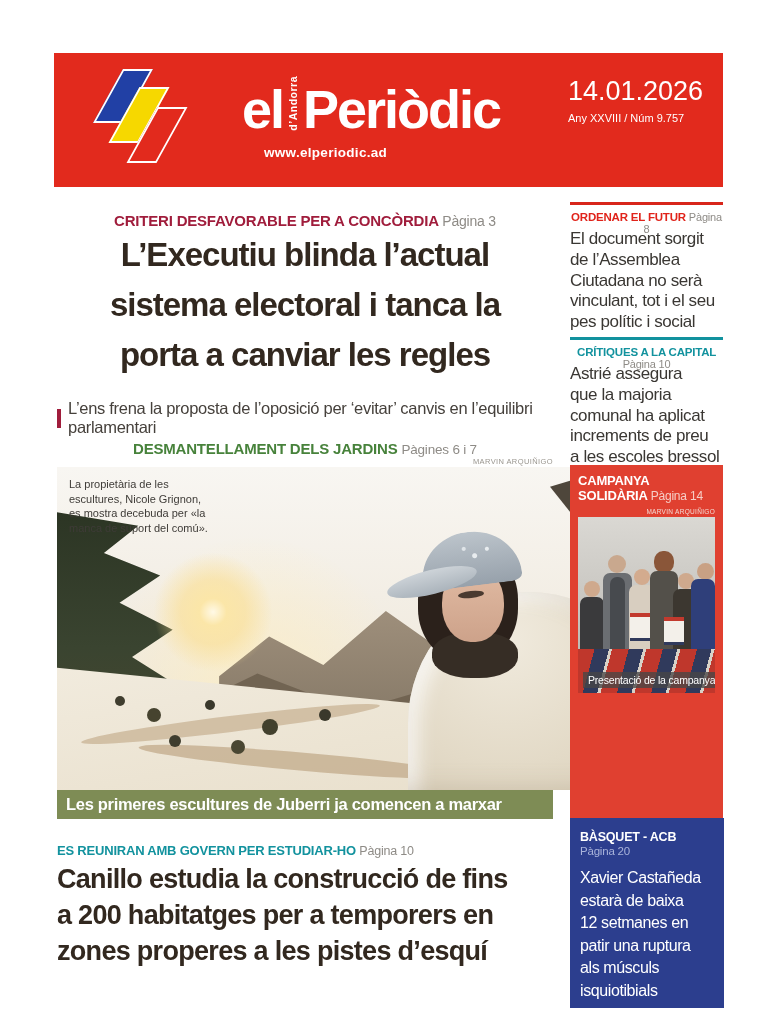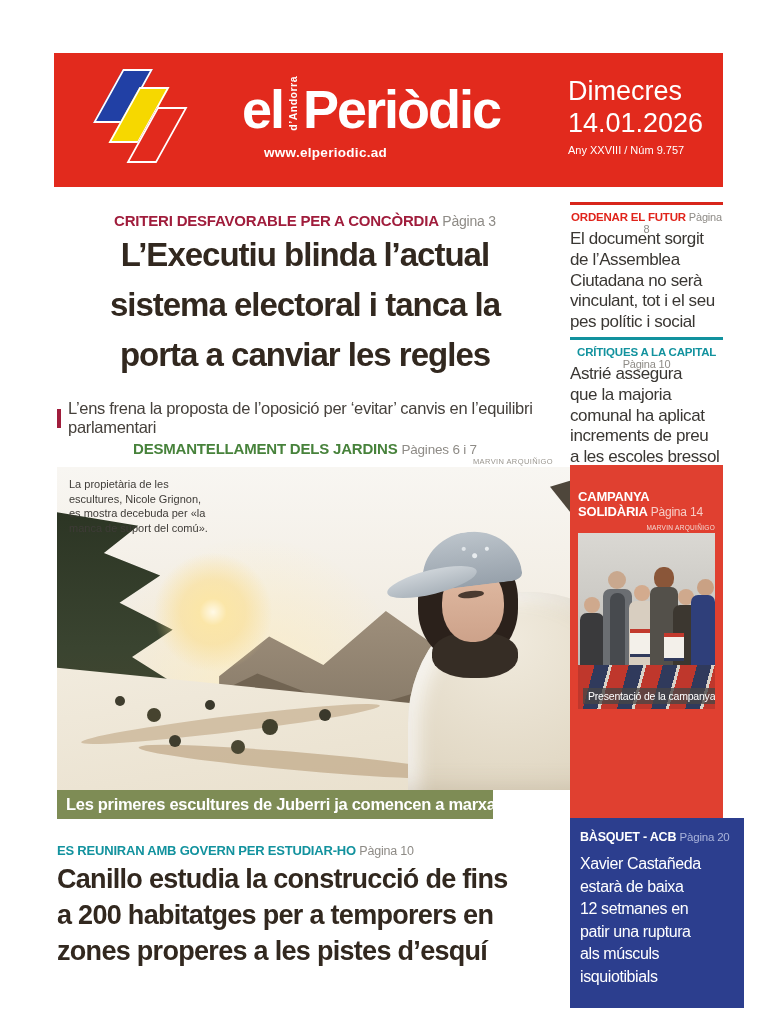--- a/index.html
+++ b/index.html
@@ -88,21 +88,21 @@
     border-radius:50% 50% 12% 12% / 88% 88% 14% 14%; transform:rotate(-7deg);
     background:linear-gradient(180deg,#bcc4cb 0%,#97a1ab 100%);
     background-image:radial-gradient(circle at 55% 45%, #e8ecef 2px, rgba(0,0,0,0) 3px),
       radial-gradient(circle at 68% 35%, #e8ecef 1.5px, rgba(0,0,0,0) 2.5px),
       radial-gradient(circle at 45% 30%, #dfe4e8 1.5px, rgba(0,0,0,0) 2.5px),
       linear-gradient(180deg,#bcc4cb 0%,#97a1ab 100%); }
   .cap-brim { right:158px; bottom:196px; width:92px; height:24px; border-radius:50%;
     transform:rotate(-14deg); background:linear-gradient(180deg,#cdd3d8,#aab3bb); }
   .photo-note { left:12px; top:10px; font-size:11px; line-height:14.5px; color:#3e3b37; white-space:pre-line; }
 
-  .caption-bar { left:57px; top:790px; width:436px; height:29px; background:#7e8c55;
+  .caption-bar { left:57px; top:790px; width:496px; height:29px; background:#7e8c55;
     display:flex; align-items:center; padding:0 9px; }
   .caption-bar span { color:#fff; font-size:16.5px; font-weight:bold; letter-spacing:-0.3px; white-space:nowrap; }
 
   .bottom-kicker { left:57px; top:843px; font-size:13px; color:#12929e; }
   .bottom-kicker .pgref { font-size:12.5px; }
   .bottom-headline { left:57px; top:861px; width:500px; font-size:27px; line-height:36px;
     font-weight:bold; letter-spacing:-0.7px; color:#32281f; white-space:pre-line; }
 
   
   .rule { left:570px; width:153px; height:3px; }
@@ -110,39 +110,39 @@
   .rule-teal { top:337px; background:#12929e; }
   .sb-kicker { left:570px; width:153px; font-size:11.5px; letter-spacing:-0.2px; }
   .sb-kicker .pgref { font-size:11px; }
   .sk1 { top:211px; color:#e0231a; }
   .sk2 { top:334px; color:#12929e;margin-top:12px; }
   .sb-text { left:570px; width:156px; font-size:17px; line-height:20.8px; color:#3a3733;
     letter-spacing:-0.4px; white-space:pre-line; }
   .st1 { top:229px; }
   .st2 { top:364px; }
 
-  .red-box { left:570px; top:465px; width:153px; height:436px; background:#e04030; padding:24px 8px; }
+  .red-box { left:570px; top:465px; width:153px; height:436px; background:#e04030; padding:8px 8px; }
   .rb-kicker { font-size:13px; color:#fff; letter-spacing:-0.2px; font-weight:bold; }
   .rb-kicker .pgref { color:#f6cdc6; font-size:12px; font-weight:400; }
   .rb-credit { text-align:right; font-size:6.5px; color:#f3d9d3; letter-spacing:0.3px; margin-top:5px; }
   .rb-photo { position:relative; margin-top:2px; width:137px; height:176px; overflow:hidden;
     background:linear-gradient(180deg,#dad8d3 0%,#c6c4bf 55%,#b2b0ab 100%); }
   .person { position:absolute; }
   .head { position:absolute; border-radius:50%; }
   .torso { position:absolute; border-radius:7px 7px 0 0; }
   .poster { position:absolute; width:20px; height:28px; background:#f3f0ea;
     border-top:4px solid #c23a2e; border-bottom:3px solid #303a5c; }
   .rb-table { position:absolute; left:0; bottom:0; width:100%; height:44px;
     background:repeating-linear-gradient(105deg,#bf372c 0 16px,#303a5c 16px 30px,#d8d2c8 30px 33px); }
   .rb-caption { position:absolute; left:5px; bottom:5px; background:rgba(72,70,70,0.78);
     color:#fff; font-size:10.5px; padding:2px 5px; letter-spacing:-0.2px; white-space:nowrap; }
   .rb-text { color:#fff; font-size:16px; line-height:19px; letter-spacing:-0.3px;
     margin-top:9px; white-space:pre-line; }
 
-  .blue-box { left:570px; top:818px; width:174px; height:190px; background:#2c3e8e; padding:12px 10px; }
+  .blue-box { left:570px; top:818px; width:154px; height:190px; background:#2c3e8e; padding:12px 10px; }
   .bb-kicker { font-size:12.5px; color:#fff; font-weight:bold; letter-spacing:-0.2px; }
   .bb-kicker .pgref { color:#a9b3da; font-size:11.5px; font-weight:400; }
   .bb-text { color:#fff; font-size:16px; line-height:22.5px; letter-spacing:-0.4px;
     margin-top:9px; white-space:pre-line; }
 </style>
 </head>
 <body>
 
 <header class="abs masthead">
   <div class="logo-shapes">
@@ -152,21 +152,20 @@
   </div>
   <div class="wordmark">
     <span class="wm-el">el</span>
     <span class="wm-vert">
         <span>d’Andorra</span>
       </span>
     <span class="wm-main">Periòdic</span>
   </div>
   <div class="masthead-web">www.elperiodic.ad</div>
   <div class="dateblock">
-    <div class="db-day">Dimecres</div>
     <div class="db-date">14.01.2026</div>
     <div class="db-ed">Any XXVIII / Núm 9.757</div>
   </div>
 </header>
 
 <div class="abs lead-kicker kicker">
   <span>CRITERI DESFAVORABLE PER A CONCÒRDIA</span>
   <span class="pgref">Pàgina 3</span>
 </div>
 <h1 class="abs lead-headline">L’Executiu blinda l’actual

